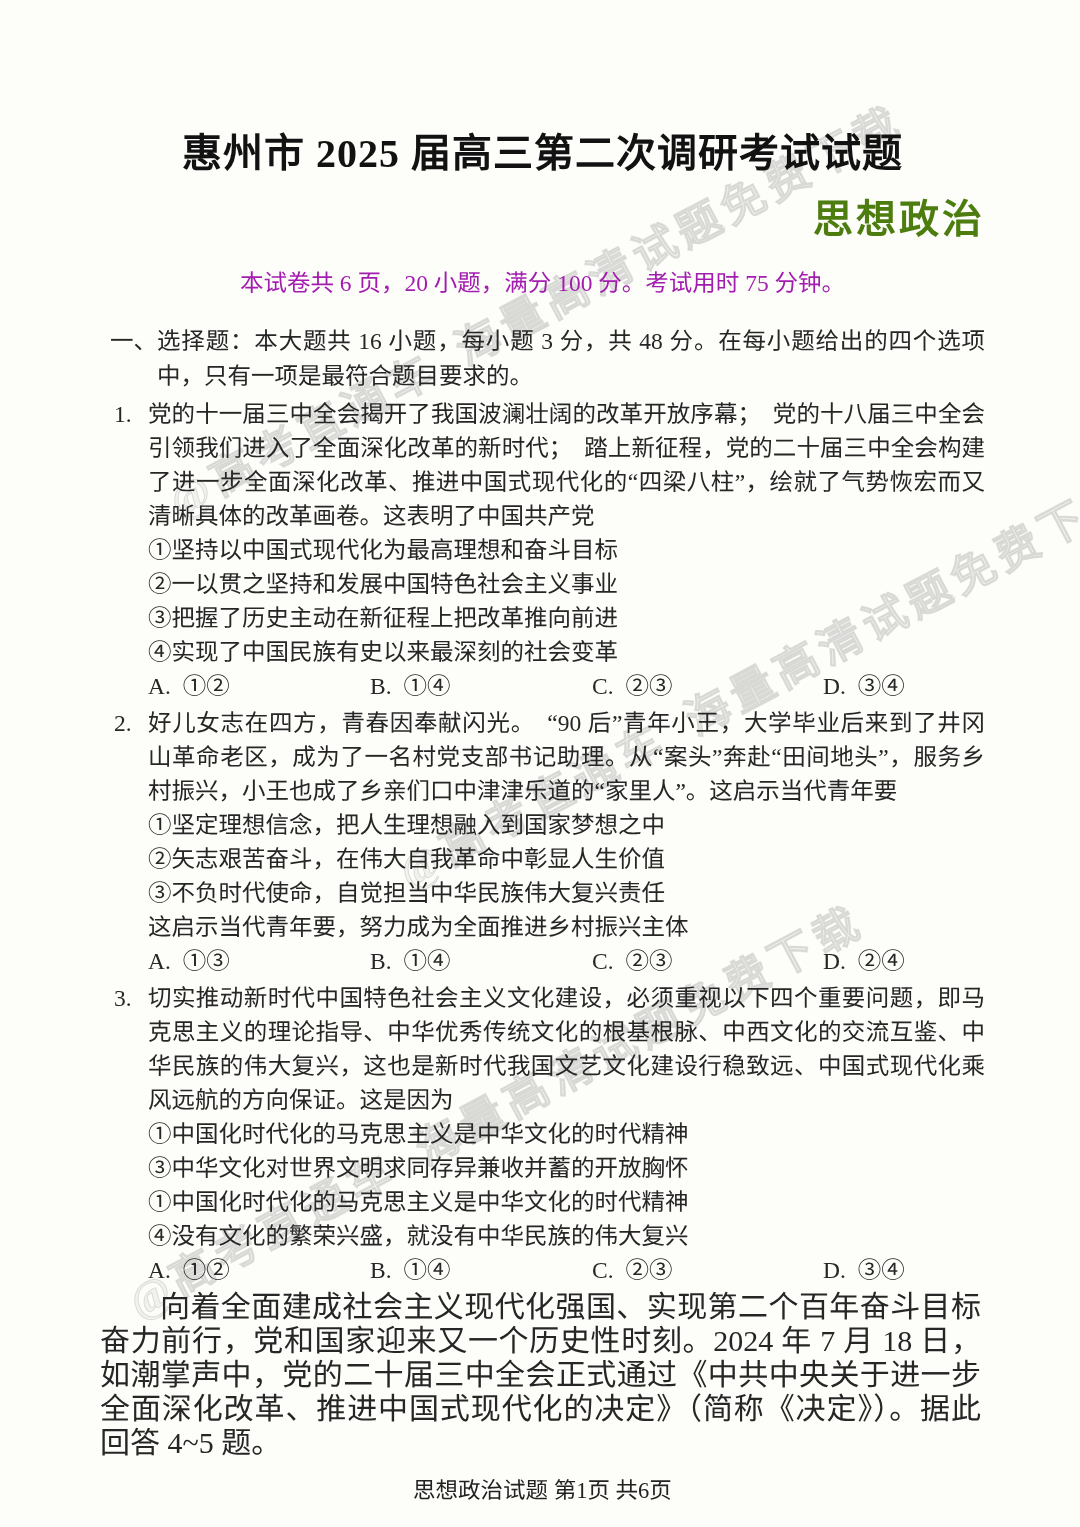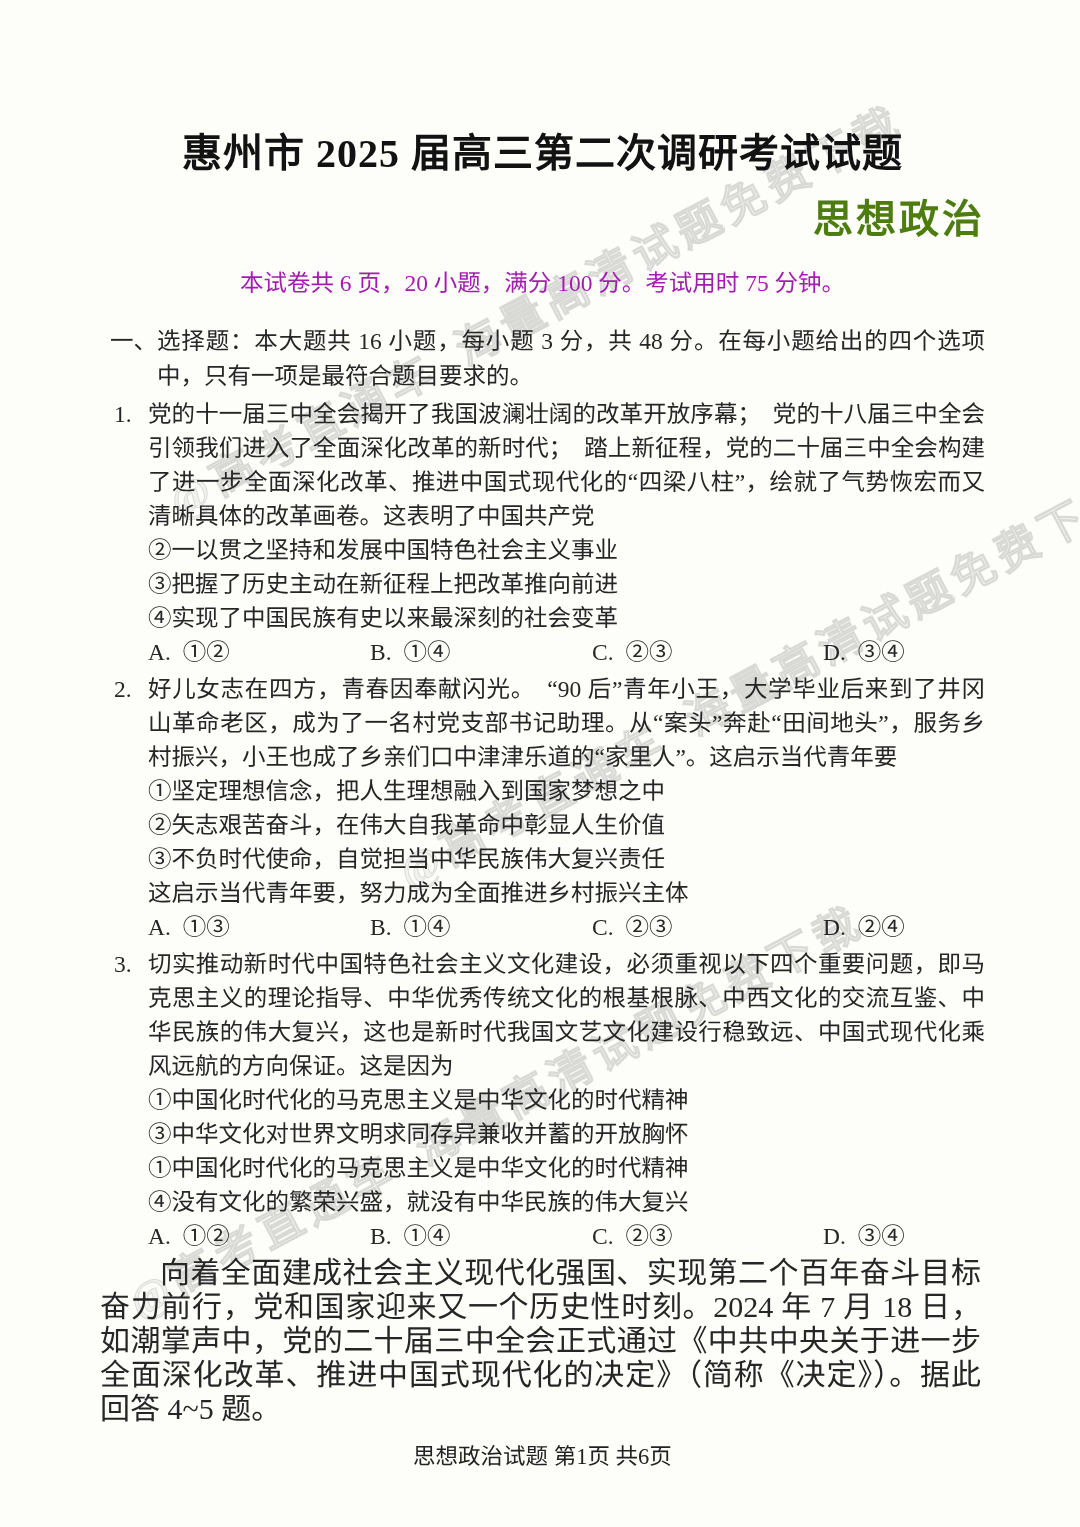--- a/index.html
+++ b/index.html
@@ -142,20 +142,21 @@
 
     <div class="section-head">
       <span class="sec-label">一、</span>
       <span class="sec-text">选择题：本大题共 16 小题，每小题 3 分，共 48 分。在每小题给出的四个选项中，只有一项是最符合题目要求的。</span>
     </div>
 
     <div class="question">
       <div class="qnum">1.</div>
       <div class="qbody">
         <div class="stem">党的十一届三中全会揭开了我国波澜壮阔的改革开放序幕；　党的十八届三中全会引领我们进入了全面深化改革的新时代；　踏上新征程，党的二十届三中全会构建了进一步全面深化改革、推进中国式现代化的“四梁八柱”，绘就了气势恢宏而又清晰具体的改革画卷。这表明了中国共产党</div>
+        <div class="statement">①坚持以中国式现代化为最高理想和奋斗目标</div>
         <div class="statement">②一以贯之坚持和发展中国特色社会主义事业</div>
         <div class="statement">③把握了历史主动在新征程上把改革推向前进</div>
         <div class="statement">④实现了中国民族有史以来最深刻的社会变革</div>
         <div class="options">
           <div class="option"><span class="opt-letter">A.</span><span class="opt-combo">①②</span></div>
           <div class="option"><span class="opt-letter">B.</span><span class="opt-combo">①④</span></div>
           <div class="option"><span class="opt-letter">C.</span><span class="opt-combo">②③</span></div>
           <div class="option"><span class="opt-letter">D.</span><span class="opt-combo">③④</span></div>
         </div>
       </div>

